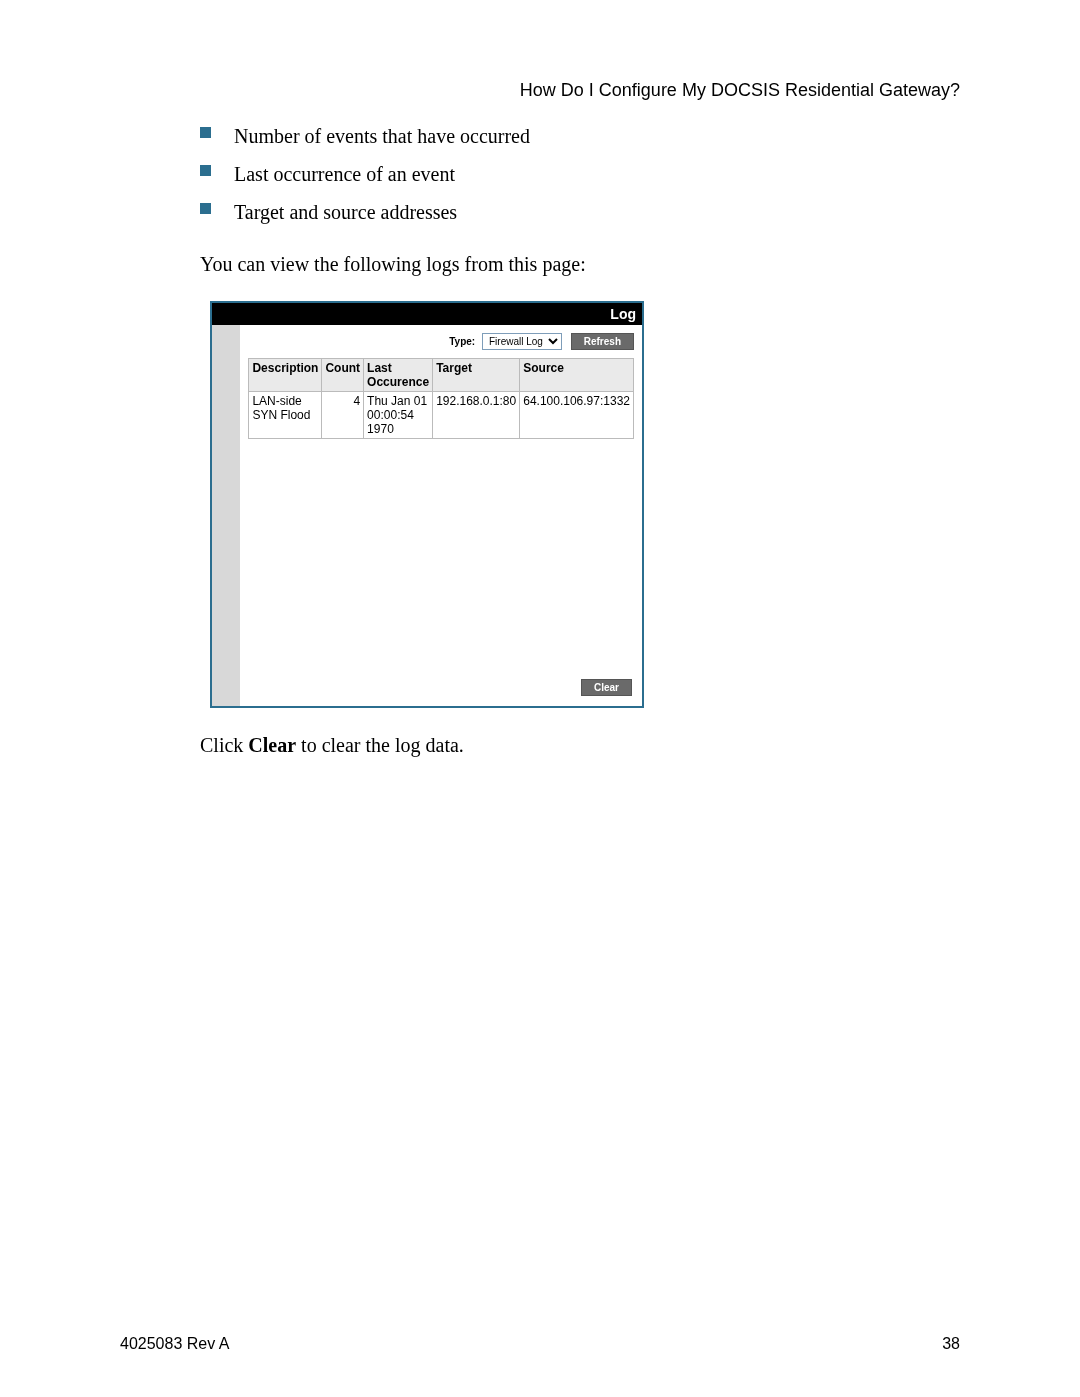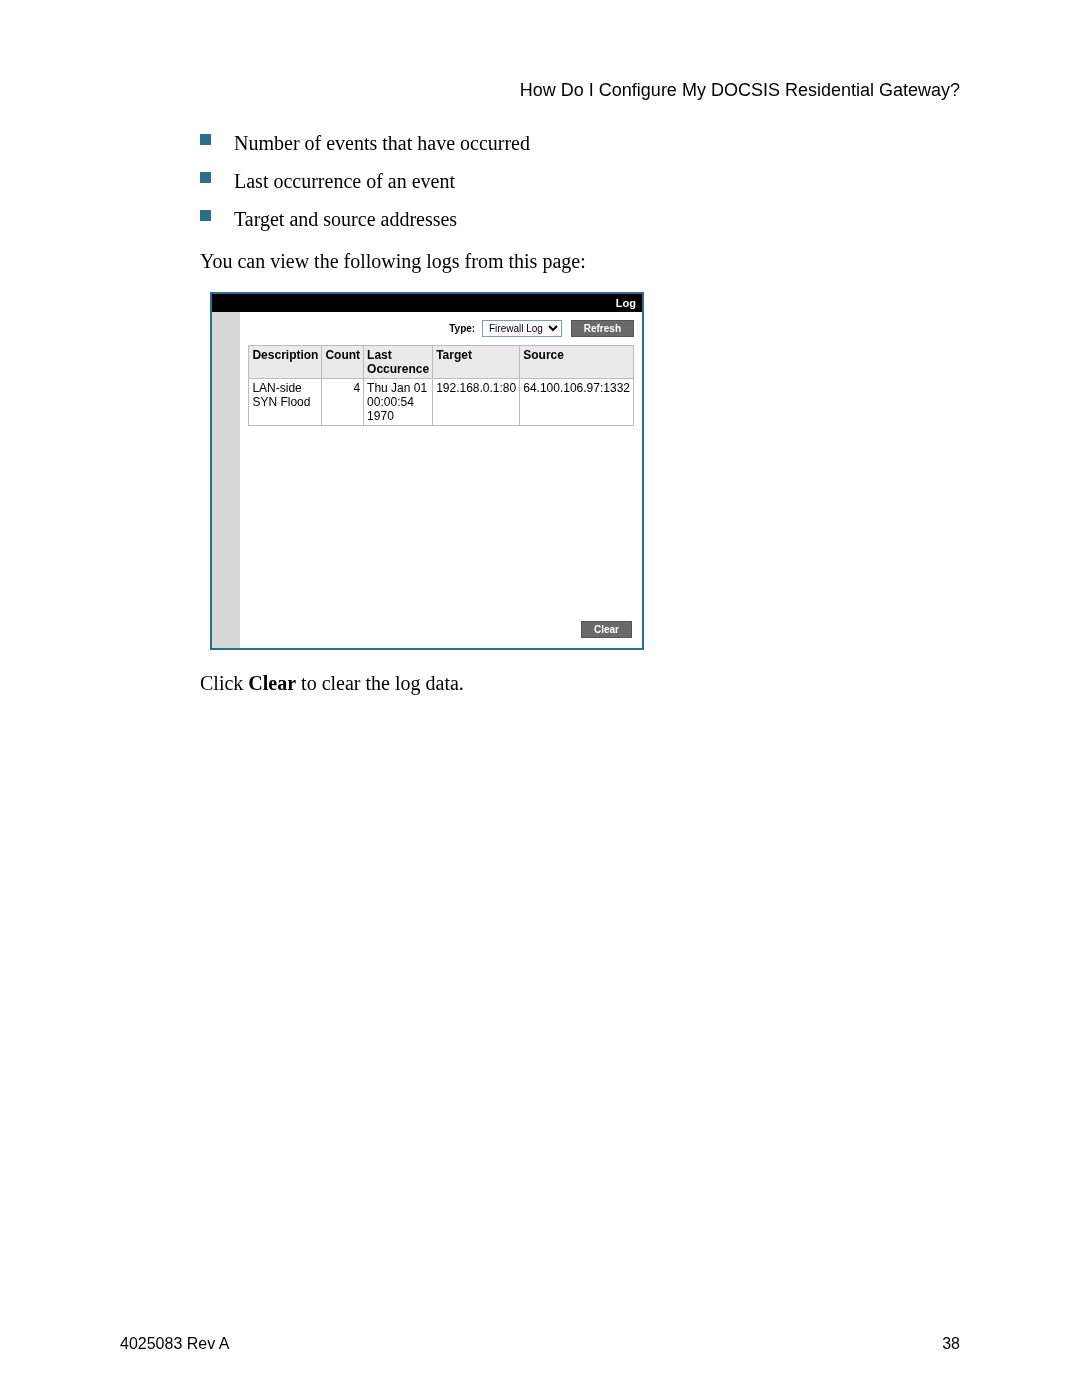--- a/index.html
+++ b/index.html
@@ -12,27 +12,27 @@
   .page {
     width: 1080px;
     height: 1397px;
     position: relative;
     box-sizing: border-box;
     padding: 80px 120px 60px 200px;
   }
   .header-line {
     text-align: right;
     font-size: 18px;
-    margin-bottom: 27px;
+    margin-bottom: 20px;
   }
   .body-text {
     font-family: "Palatino Linotype", "Book Antiqua", Georgia, serif;
     font-size: 20px;
     line-height: 1.5;
-    margin: 12px 0;
+    margin: 22px 0;
   }
   ul.bullets {
     list-style: none;
     padding: 0;
     margin: 12px 0 10px 0;
   }
   ul.bullets li {
     position: relative;
     padding-left: 34px;
     margin: 8px 0;
@@ -48,28 +48,28 @@
   .screenshot {
     width: 430px;
     margin: 16px 0 18px 10px;
     border: 2px solid #2b6e8f;
     background: #fff;
     font-family: Arial, Helvetica, sans-serif;
   }
   .ss-titlebar {
     background: #000;
     color: #fff;
-    font-size: 11px;
+    font-size: 14px;
     font-weight: bold;
     padding: 3px 6px;
     text-align: right;
   }
   .ss-body {
     display: flex;
-    height: 336px;
+    height: 381px;
   }
   .ss-sidebar {
     width: 112px;
     background: #d8d8d8;
   }
   .ss-main {
     flex: 1;
     padding: 8px 8px 8px 8px;
     position: relative;
   }

